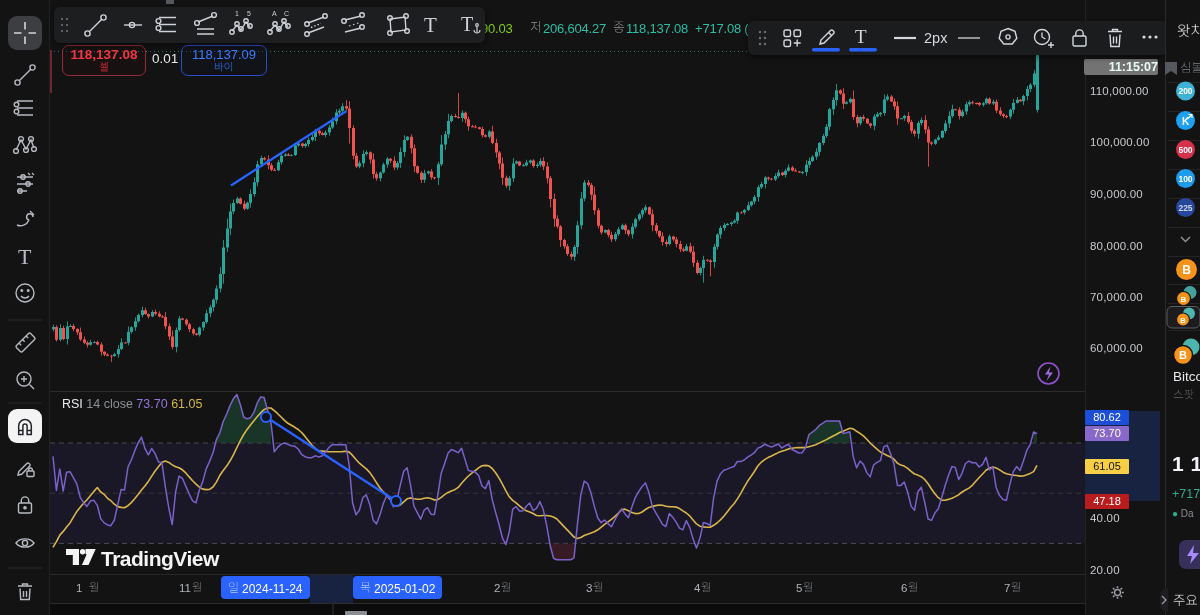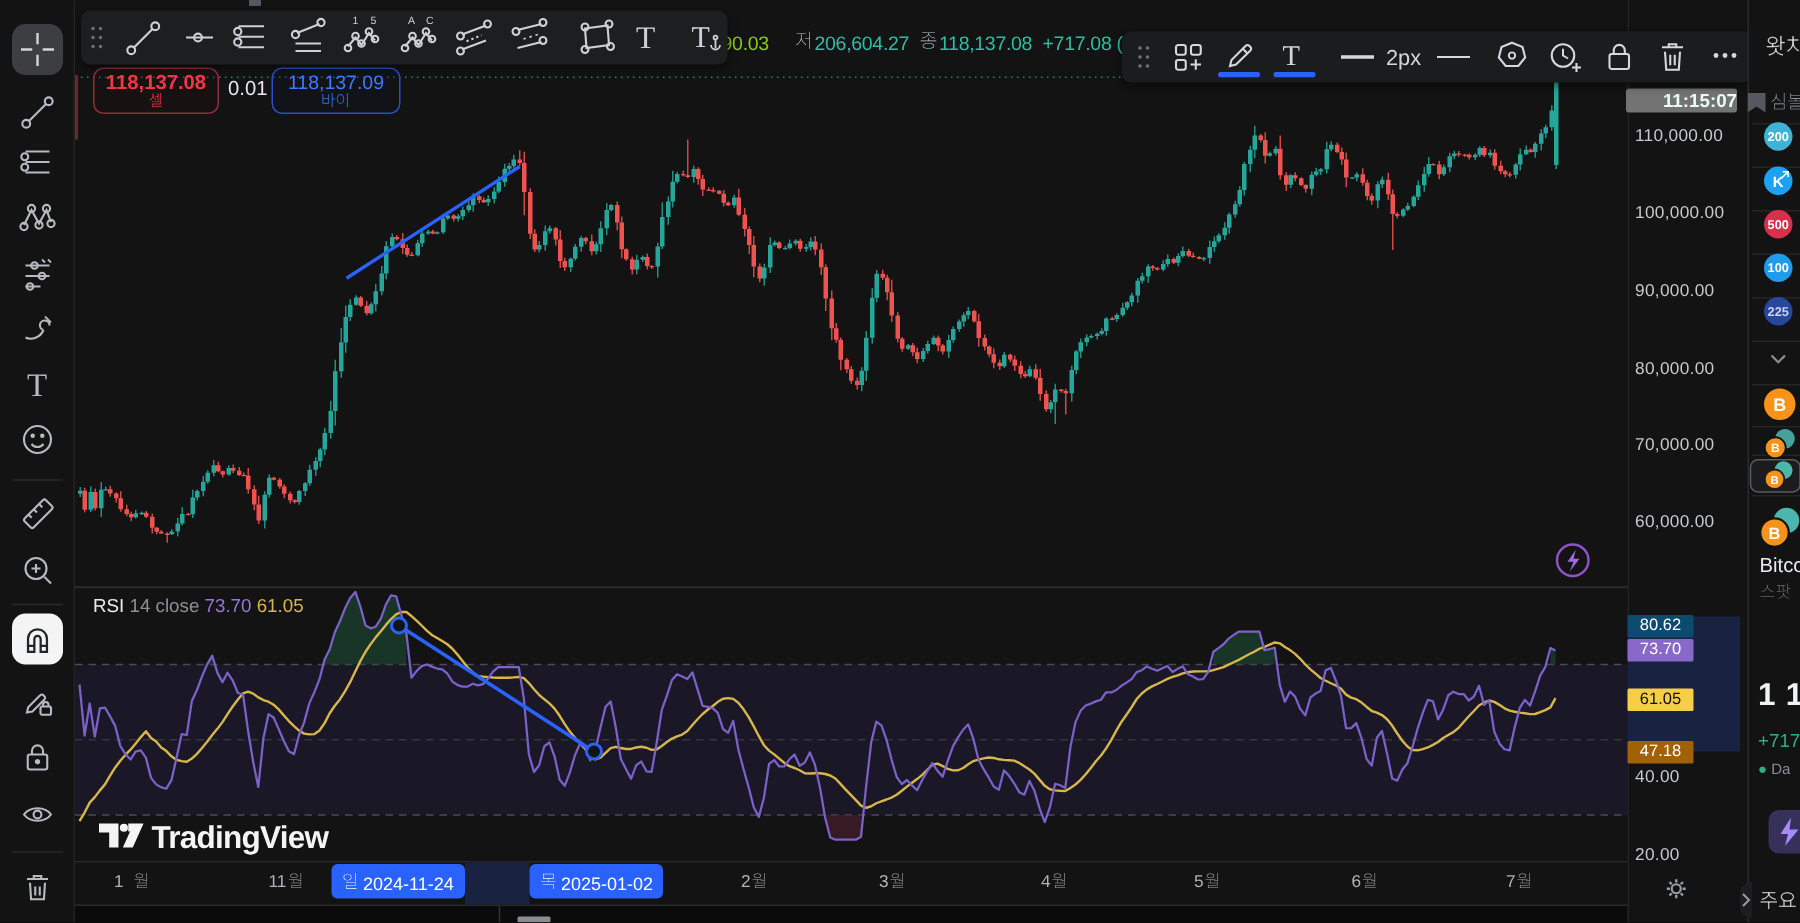--- a/index.html
+++ b/index.html
@@ -57,24 +57,24 @@
 </svg>
 <div class="axlab" style="top:85px">110,000.00</div>
 <div class="axlab" style="top:136px">100,000.00</div>
 <div class="axlab" style="top:188px">90,000.00</div>
 <div class="axlab" style="top:240px">80,000.00</div>
 <div class="axlab" style="top:291px">70,000.00</div>
 <div class="axlab" style="top:342px">60,000.00</div>
 <div class="axlab" style="top:512px">40.00</div>
 <div class="axlab" style="top:564px">20.00</div>
 <div class="abs" style="left:1084px;top:59px;width:74px;height:16px;background:#737373;border-radius:2px;color:#eafcf7;font-size:12.5px;font-weight:bold;text-align:right;line-height:16px">11:15:07</div>
-<div class="pricebox" style="top:410px;background:#0c4a6e;color:#fff">80.62</div>
+<div class="pricebox" style="top:410px;background:#1d4ed8;color:#fff">80.62</div>
 <div class="pricebox" style="top:426px;background:#8868c9;color:#fff">73.70</div>
 <div class="pricebox" style="top:459px;background:#f6cf47;color:#111">61.05</div>
-<div class="pricebox" style="top:494px;background:#a16207;color:#fff">47.18</div>
+<div class="pricebox" style="top:494px;background:#b91c1c;color:#fff">47.18</div>
 <svg class="abs" style="left:1109px;top:584px" width="17" height="17" viewBox="0 0 17 17">
       <circle cx="8.5" cy="8.5" r="3" fill="none" stroke="#9a9da3" stroke-width="1.4"></circle>
       <g stroke="#9a9da3" stroke-width="1.6">
         <path d="M8.5 2.2v2.1M8.5 12.7v2.1M2.2 8.5h2.1M12.7 8.5h2.1M4.0 4.0l1.5 1.5M11.5 11.5l1.5 1.5M13 4l-1.5 1.5M5.5 11.5L4 13"></path>
       </g>
     </svg>
 
 <div class="abs" style="left:310px;top:575px;width:43px;height:28px;background:#182341"></div>
 <div class="mon" style="left:76px">1</div>
 <svg style="position:absolute;left:89px;top:582px" width="13" height="14" overflow="visible">

